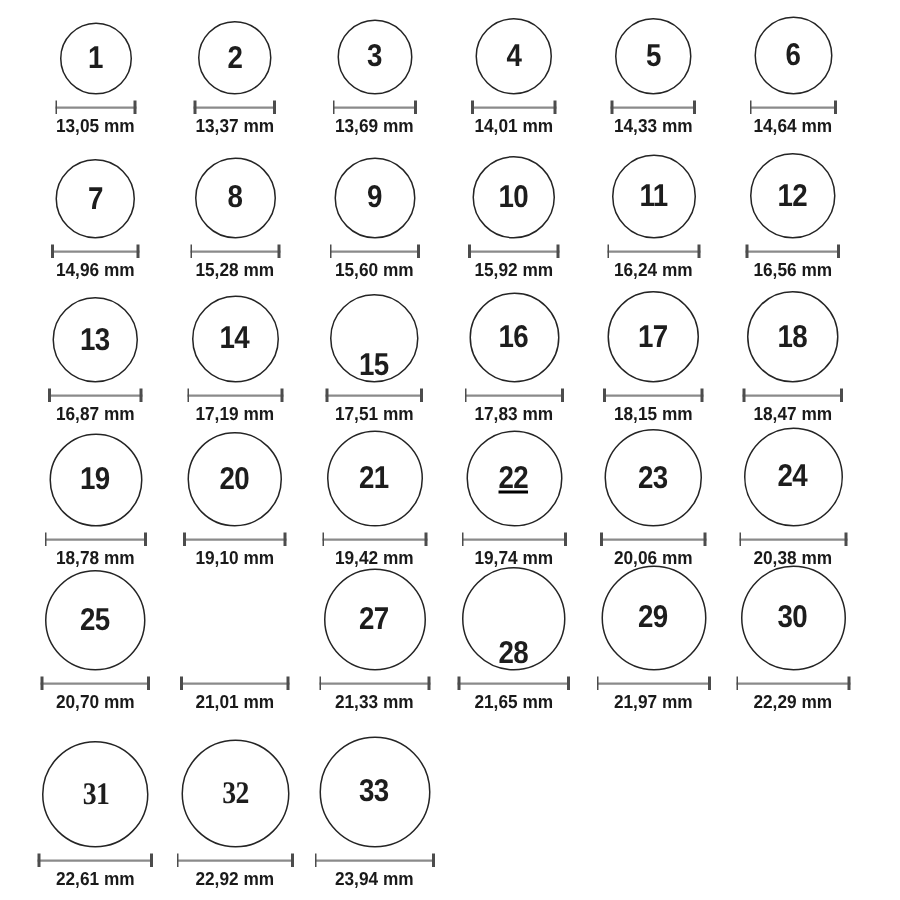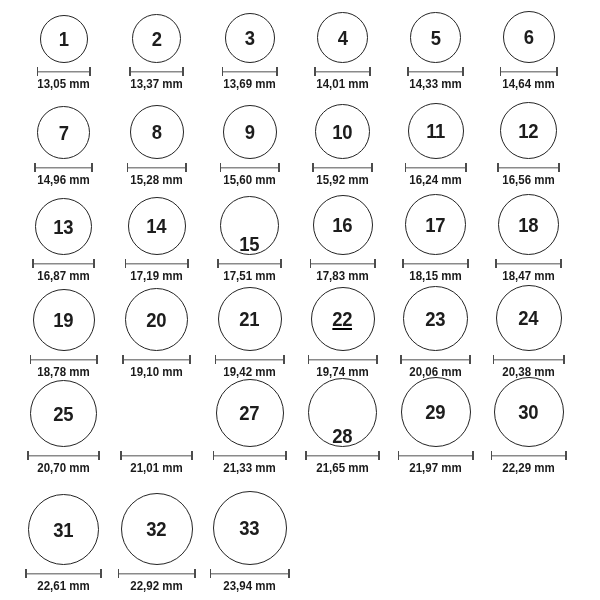--- a/index.html
+++ b/index.html
@@ -296,28 +296,28 @@
       <div class="cell">
         <div class="circle" style="width: 70px; height: 70px;">
           <span class="num">30</span>
         </div>
         <div class="dim" style="width: 76px;"></div>
         <div class="mm-label">22,29 mm</div>
       </div>
     </div>
     <div class="row">
       <div class="cell">
-        <div class="circle" style="width: 71px; height: 71px;">
+        <div class="circle" style="width: 71px; height: 71px; font-family: Liberation Serif, serif;">
           <span class="num">31</span>
         </div>
         <div class="dim" style="width: 77px;"></div>
         <div class="mm-label">22,61 mm</div>
       </div>
       <div class="cell">
-        <div class="circle" style="width: 72px; height: 72px;">
+        <div class="circle" style="width: 72px; height: 72px; font-family: Liberation Serif, serif;">
           <span class="num">32</span>
         </div>
         <div class="dim" style="width: 78px;"></div>
         <div class="mm-label">22,92 mm</div>
       </div>
       <div class="cell">
         <div class="circle" style="width: 74px; height: 74px;">
           <span class="num">33</span>
         </div>
         <div class="dim" style="width: 80px;"></div>

